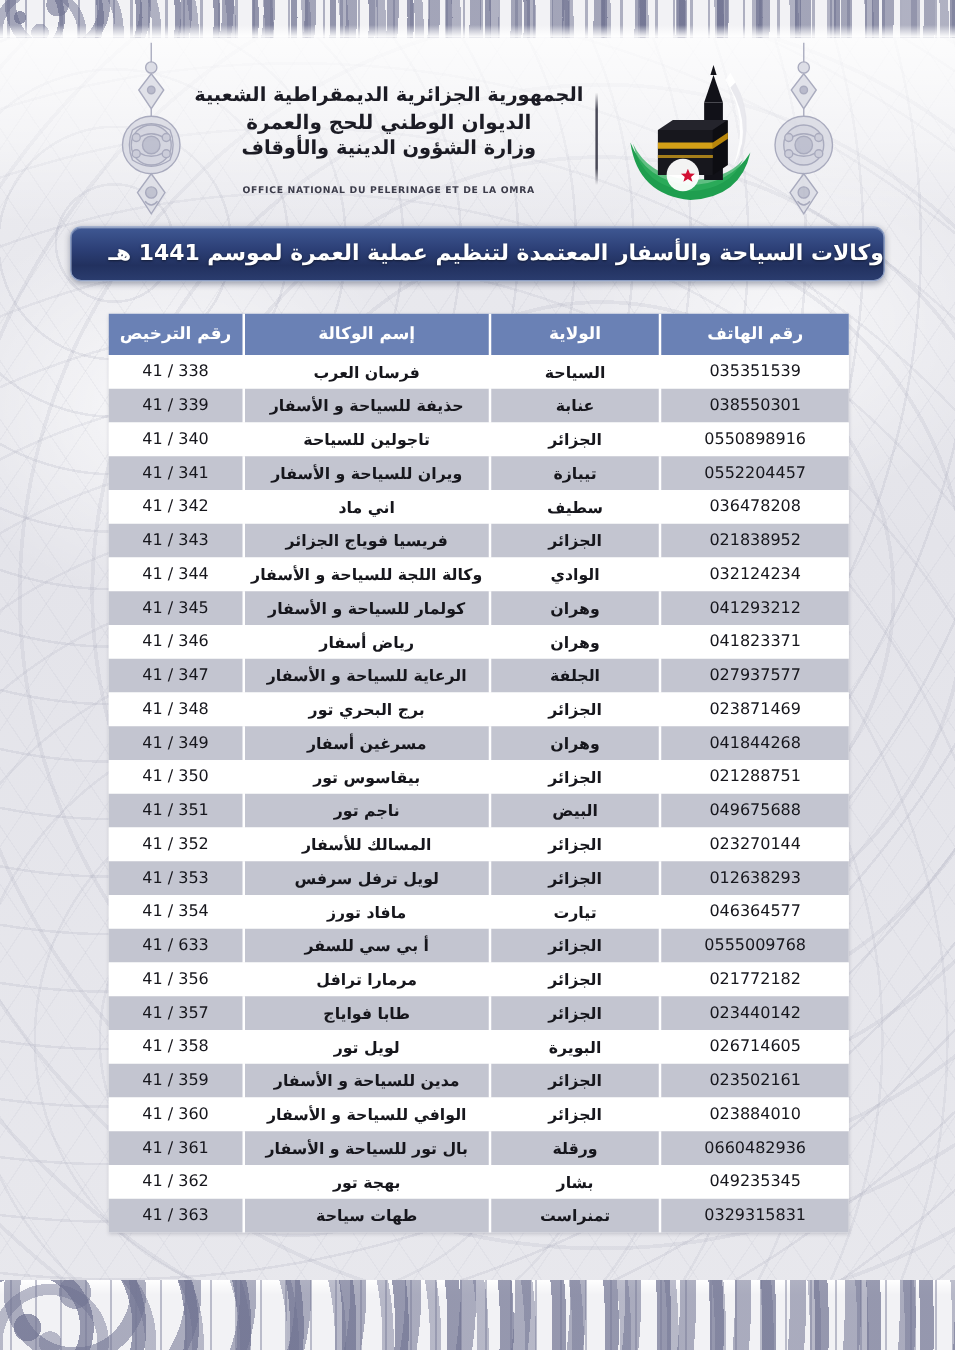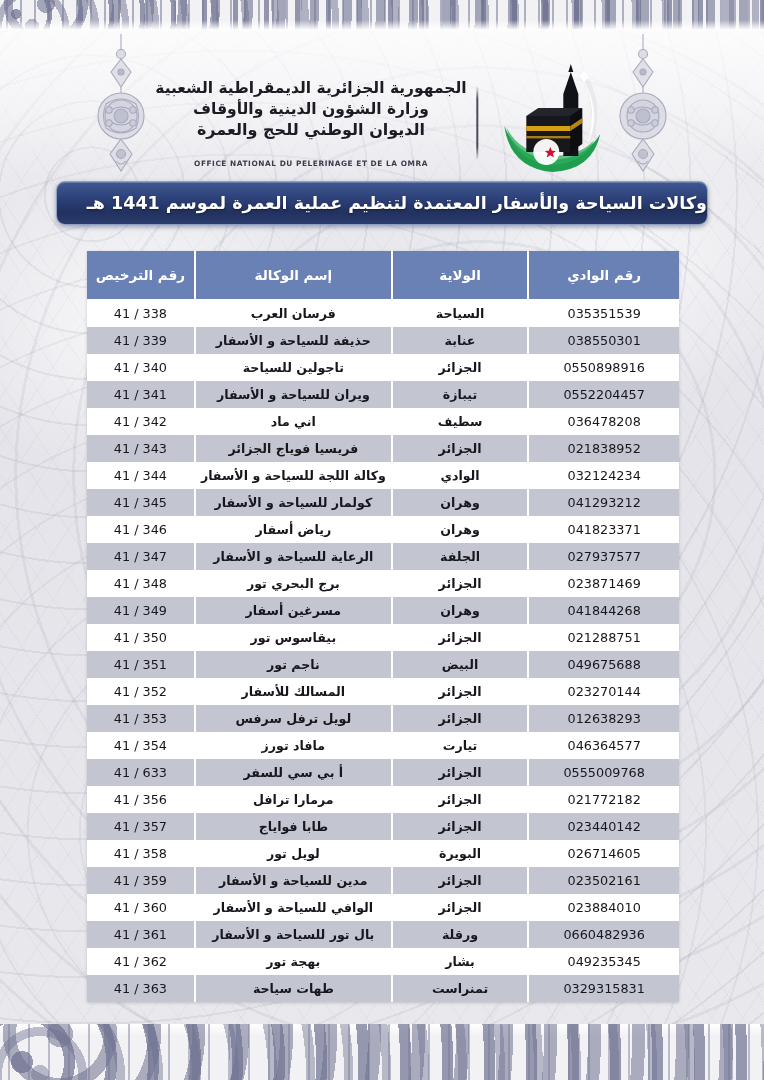--- a/index.html
+++ b/index.html
@@ -118,21 +118,21 @@
     top: 0;
     width: 86px; height: 150px;
   }
   .ornament.left  { left: 78px; }
   .ornament.right { right: 78px; }
 
   .logo-wrap {
     position: absolute;
     left: 50%;
     transform: translateX(-50%);
-    top: 30px;
+    top: 18px;
     display: flex;
     flex-direction: row-reverse;
     align-items: center;
     gap: 10px;
   }
 
   .emblem { width: 120px; height: 118px; display: block; }
 
   .logo-divider {
     width: 2px; height: 74px;
@@ -215,21 +215,21 @@
     direction: rtl;
     background: #ffffff;
     box-shadow: 0 1px 3px rgba(60,60,80,.22);
   }
   thead th {
     background: #6a81b5;
     color: #ffffff;
     font-size: 13.5px;
     font-weight: 700;
     height: 33px;
-    padding: 16px 6px;
+    padding: 0 6px;
     text-align: center;
     border-left: 2px solid #ffffff;
     border-bottom: 1px solid #ffffff;
     white-space: nowrap;
   }
   thead th:last-child { border-left: none; }
 
   tbody td {
     height: 27px;
     font-size: 12.6px;
@@ -309,22 +309,22 @@
         <path d="M43 105 L54 120 L43 137 L32 120 Z" fill="#dcdde5"></path>
         <circle cx="43" cy="120" r="4.5" fill="#b9bbcb"></circle>
         <path d="M38 127 Q43 133 48 127"></path>
       </g>
     </svg>
 
     <div class="logo-wrap">
 
       <div class="titles">
         <div class="title-ar l1">الجمهورية الجزائرية الديمقراطية الشعبية</div>
+        <div class="title-ar l3">الديوان الوطني للحج والعمرة</div>
         <div class="title-ar l2">وزارة الشؤون الدينية والأوقاف</div>
-        <div class="title-ar l3">الديوان الوطني للحج والعمرة</div>
         <div class="title-fr">OFFICE NATIONAL DU PELERINAGE ET DE LA OMRA</div>
       </div>
 
       <div class="logo-divider"></div>
 
       <svg class="emblem" viewBox="0 0 120 118">
 
         <path d="M96 6 Q118 42 98 82 Q112 44 92 12 Z" fill="#ffffff" opacity=".9"></path>
         <path d="M100 14 Q120 50 96 92 Q116 52 96 18 Z" fill="#e4e4ea" opacity=".8"></path>
 
@@ -381,21 +381,21 @@
       </svg>
 
       <div class="banner-text">وكالات السياحة والأسفار المعتمدة لتنظيم عملية العمرة لموسم 1441 هـ</div>
     </div>
   </div>
 
   <div class="table-wrap">
     <table>
       <thead>
         <tr>
-          <th class="c-phone">رقم الوادي</th>
+          <th class="c-phone">رقم الهاتف</th>
           <th class="c-wilaya">الولاية</th>
           <th class="c-agency">إسم الوكالة</th>
           <th class="c-license">رقم الترخيص</th>
         </tr>
       </thead>
       <tbody id="table-body">
           <tr>
             <td class="c-phone">035351539</td>
             <td class="c-wilaya">السياحة</td>
             <td class="c-agency">فرسان العرب</td>

